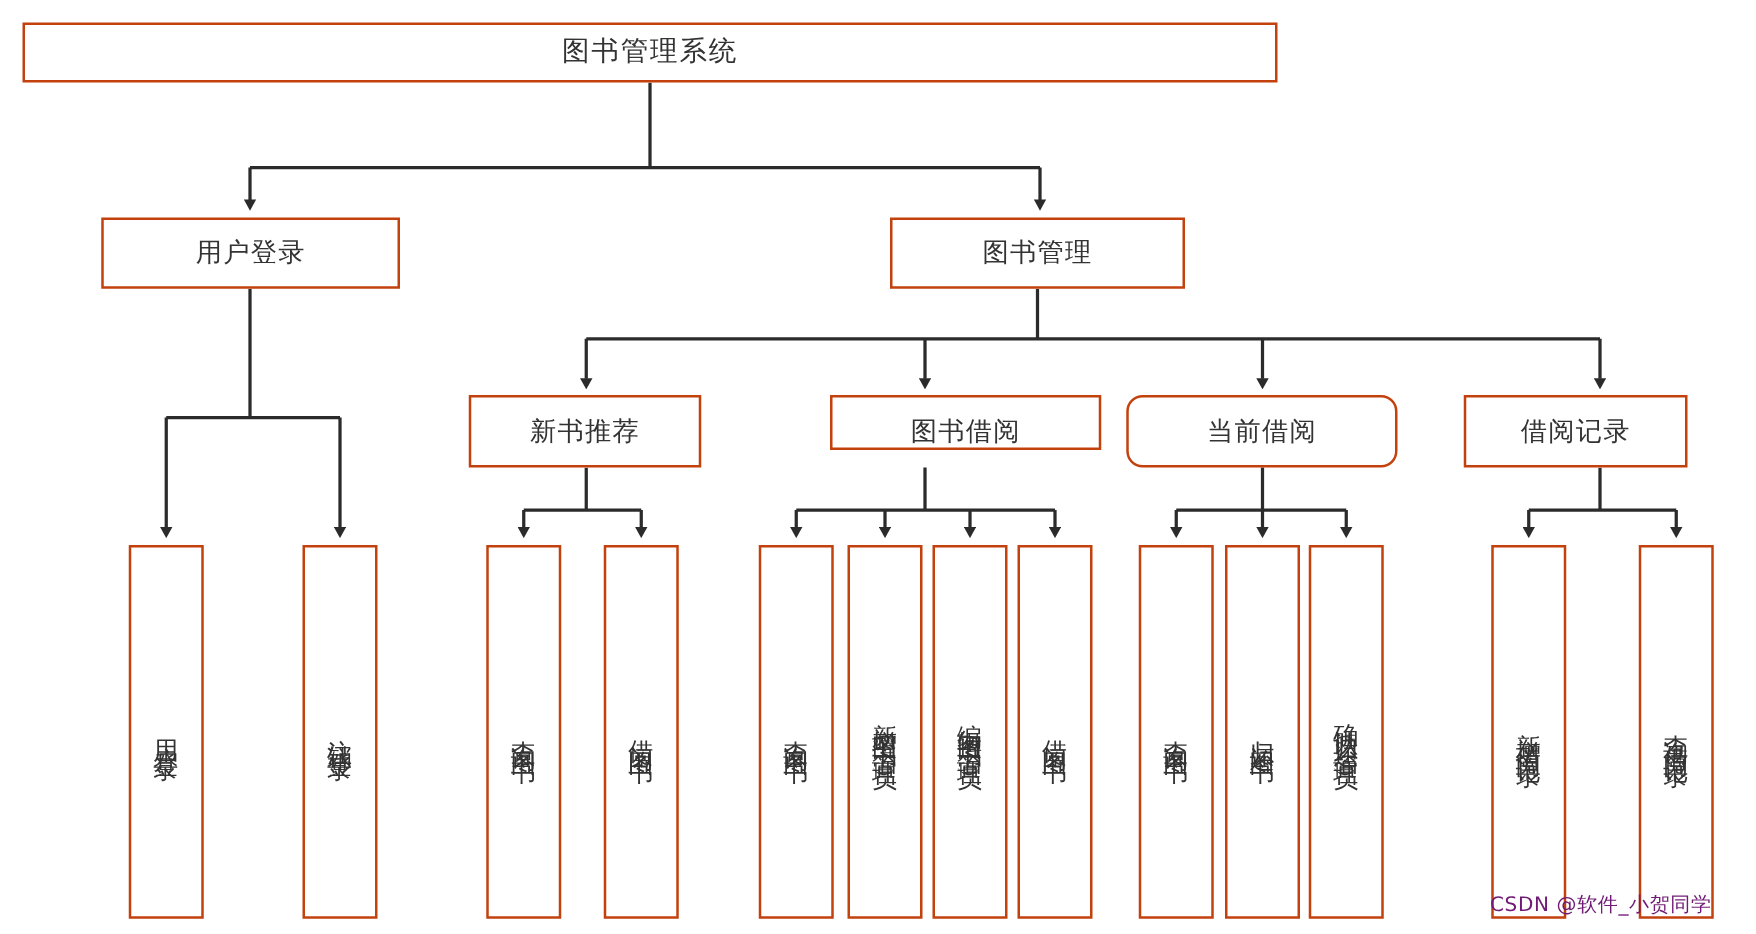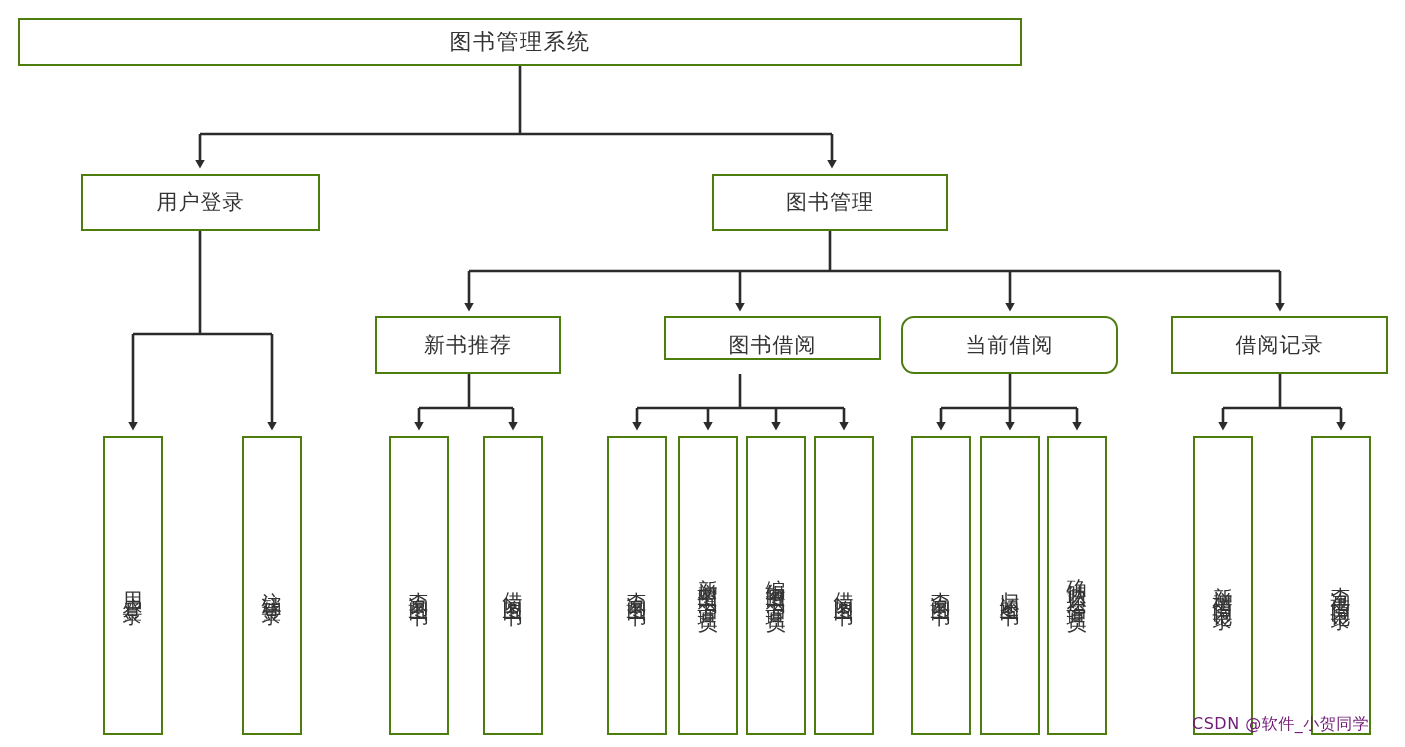--- a/index.html
+++ b/index.html
@@ -17,21 +17,21 @@
   svg#wires{
     position:absolute;
     left:0; top:0;
     width:1405px; height:747px;
     pointer-events:none;
   }
   .node{
     position:absolute;
     box-sizing:border-box;
     background:#ffffff;
-    border:2px solid #4d7c0f;
+    border:2px solid #c2410c;
     display:flex;
     align-items:center;
     justify-content:center;
     color:#333333;
     line-height:1.18;
   }
   .node .label{
     display:block;
     text-align:center;
     white-space:pre;
@@ -133,21 +133,21 @@
 
   <div class="node horiz" style="left:361px; top:316px; width:186px; height:58px;margin-left:14px;">
     <span class="label">新书推荐</span>
   </div>
   <div class="node horiz" style="left:664px; top:316px; width:217px; height:44px;align-items:flex-end;">
     <span class="label">图书借阅</span>
   </div>
   <div class="node horiz" style="left:901px; top:316px; width:217px; height:58px;border-radius:13px;">
     <span class="label">当前借阅</span>
   </div>
-  <div class="node horiz" style="left:1171px; top:316px; width:217px; height:58px;">
+  <div class="node horiz" style="left:1171px; top:316px; width:179px; height:58px;">
     <span class="label">借阅记录</span>
   </div>
 
   <div class="node vert" style="left:103px; top:436px; width:60px; height:299px;">
     <span class="label">用户登录</span>
   </div>
   <div class="node vert" style="left:242px; top:436px; width:60px; height:299px;">
     <span class="label">注销登录</span>
   </div>
 

